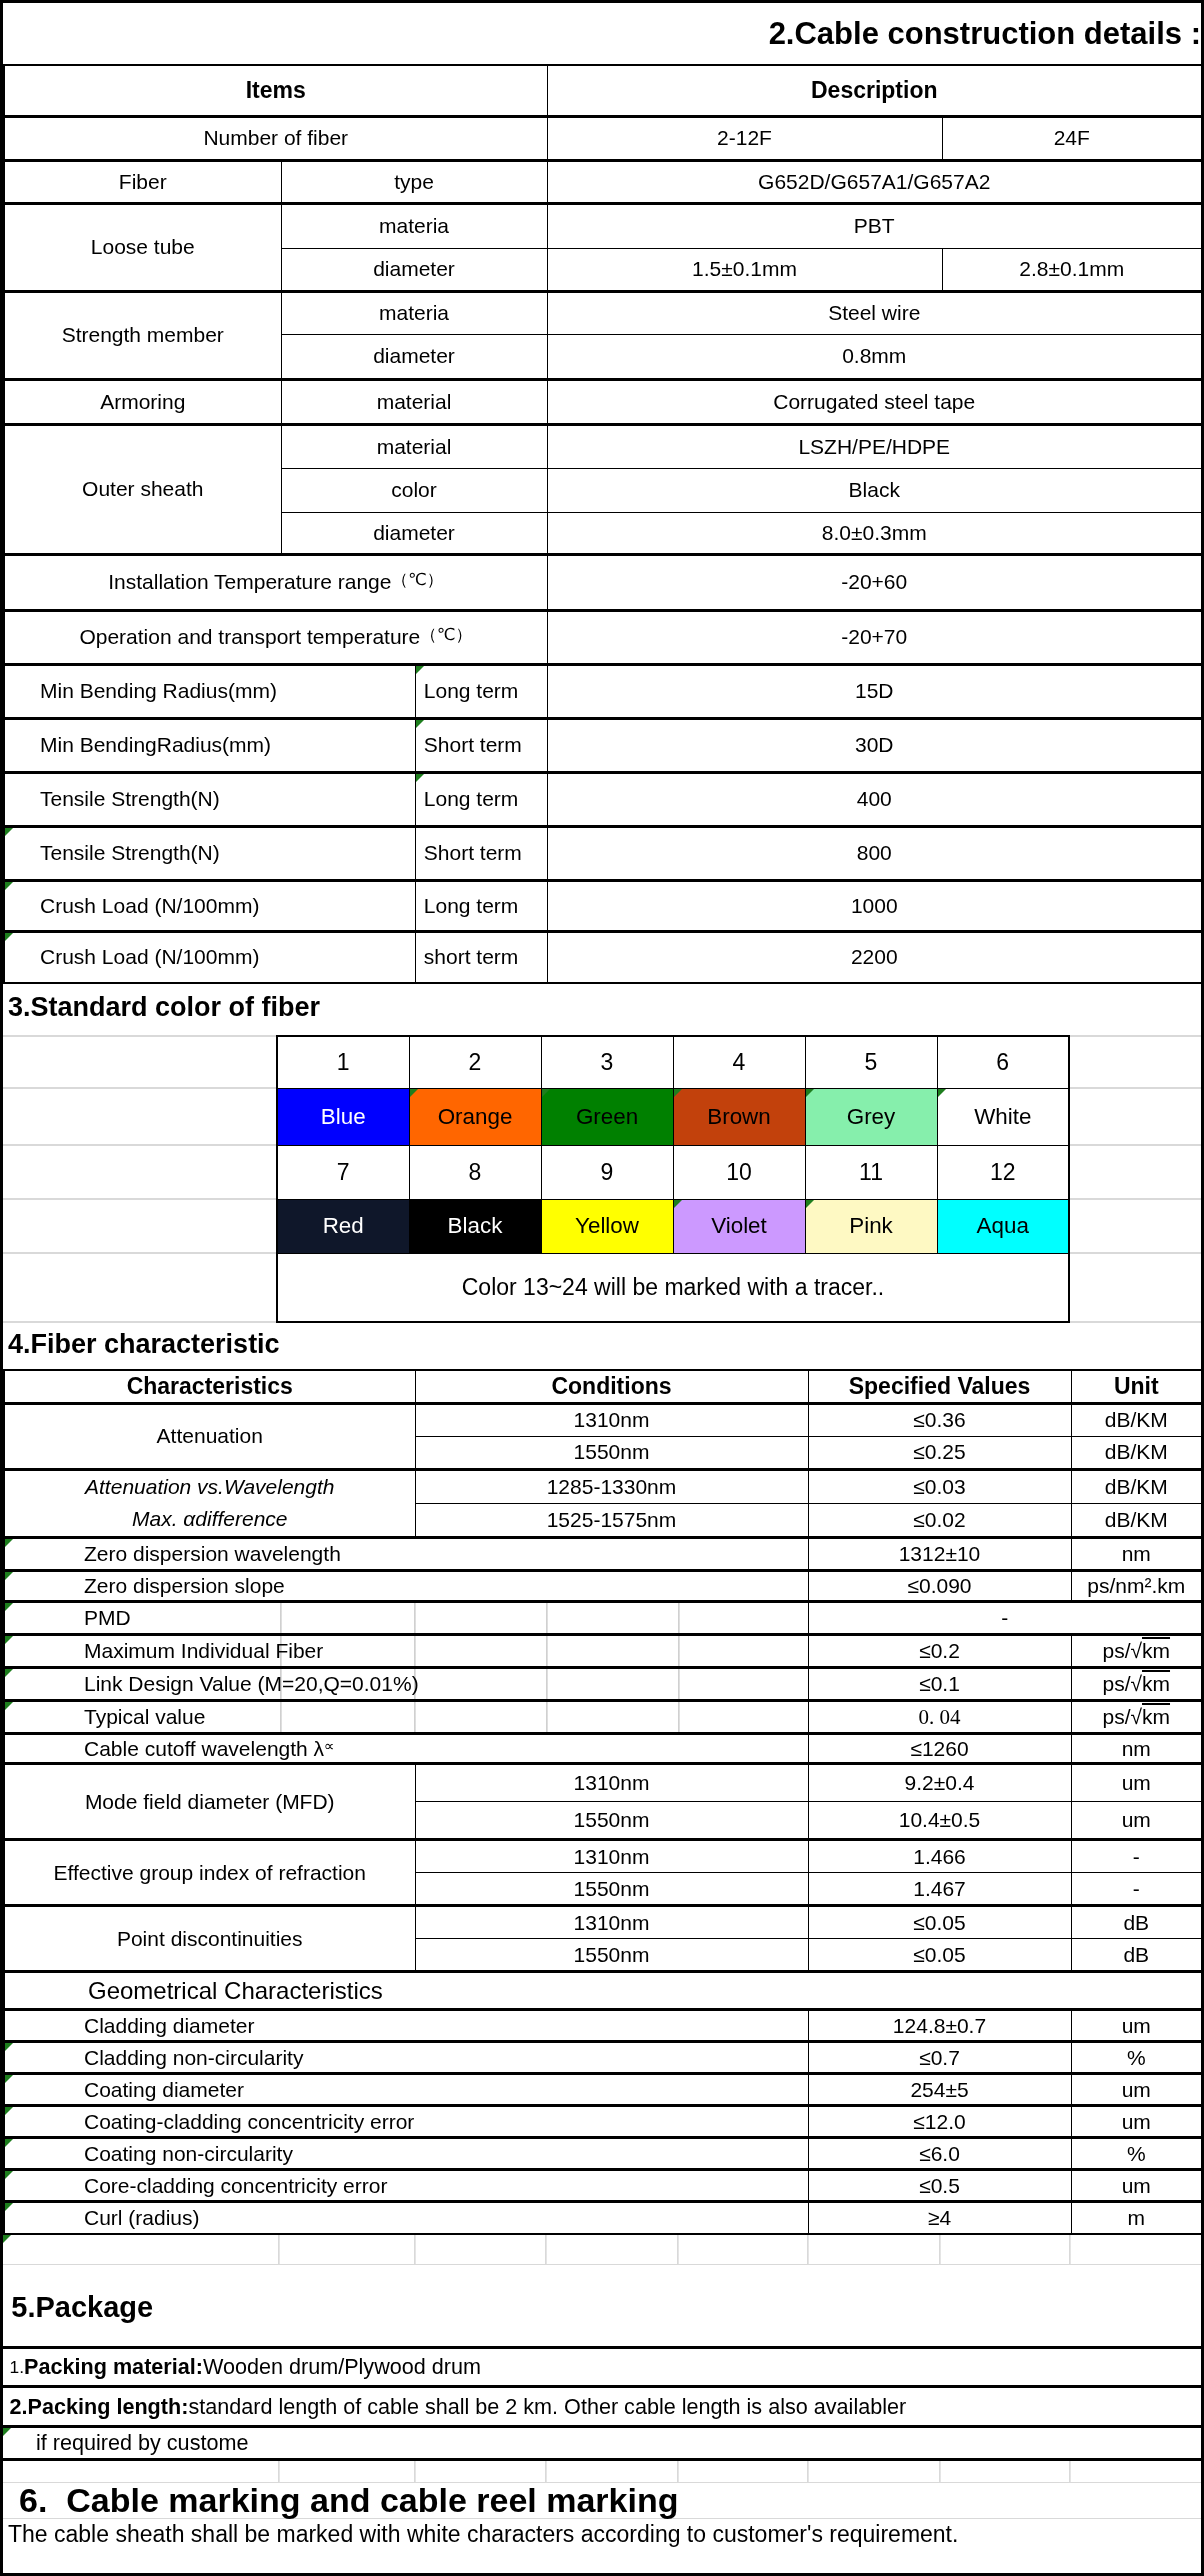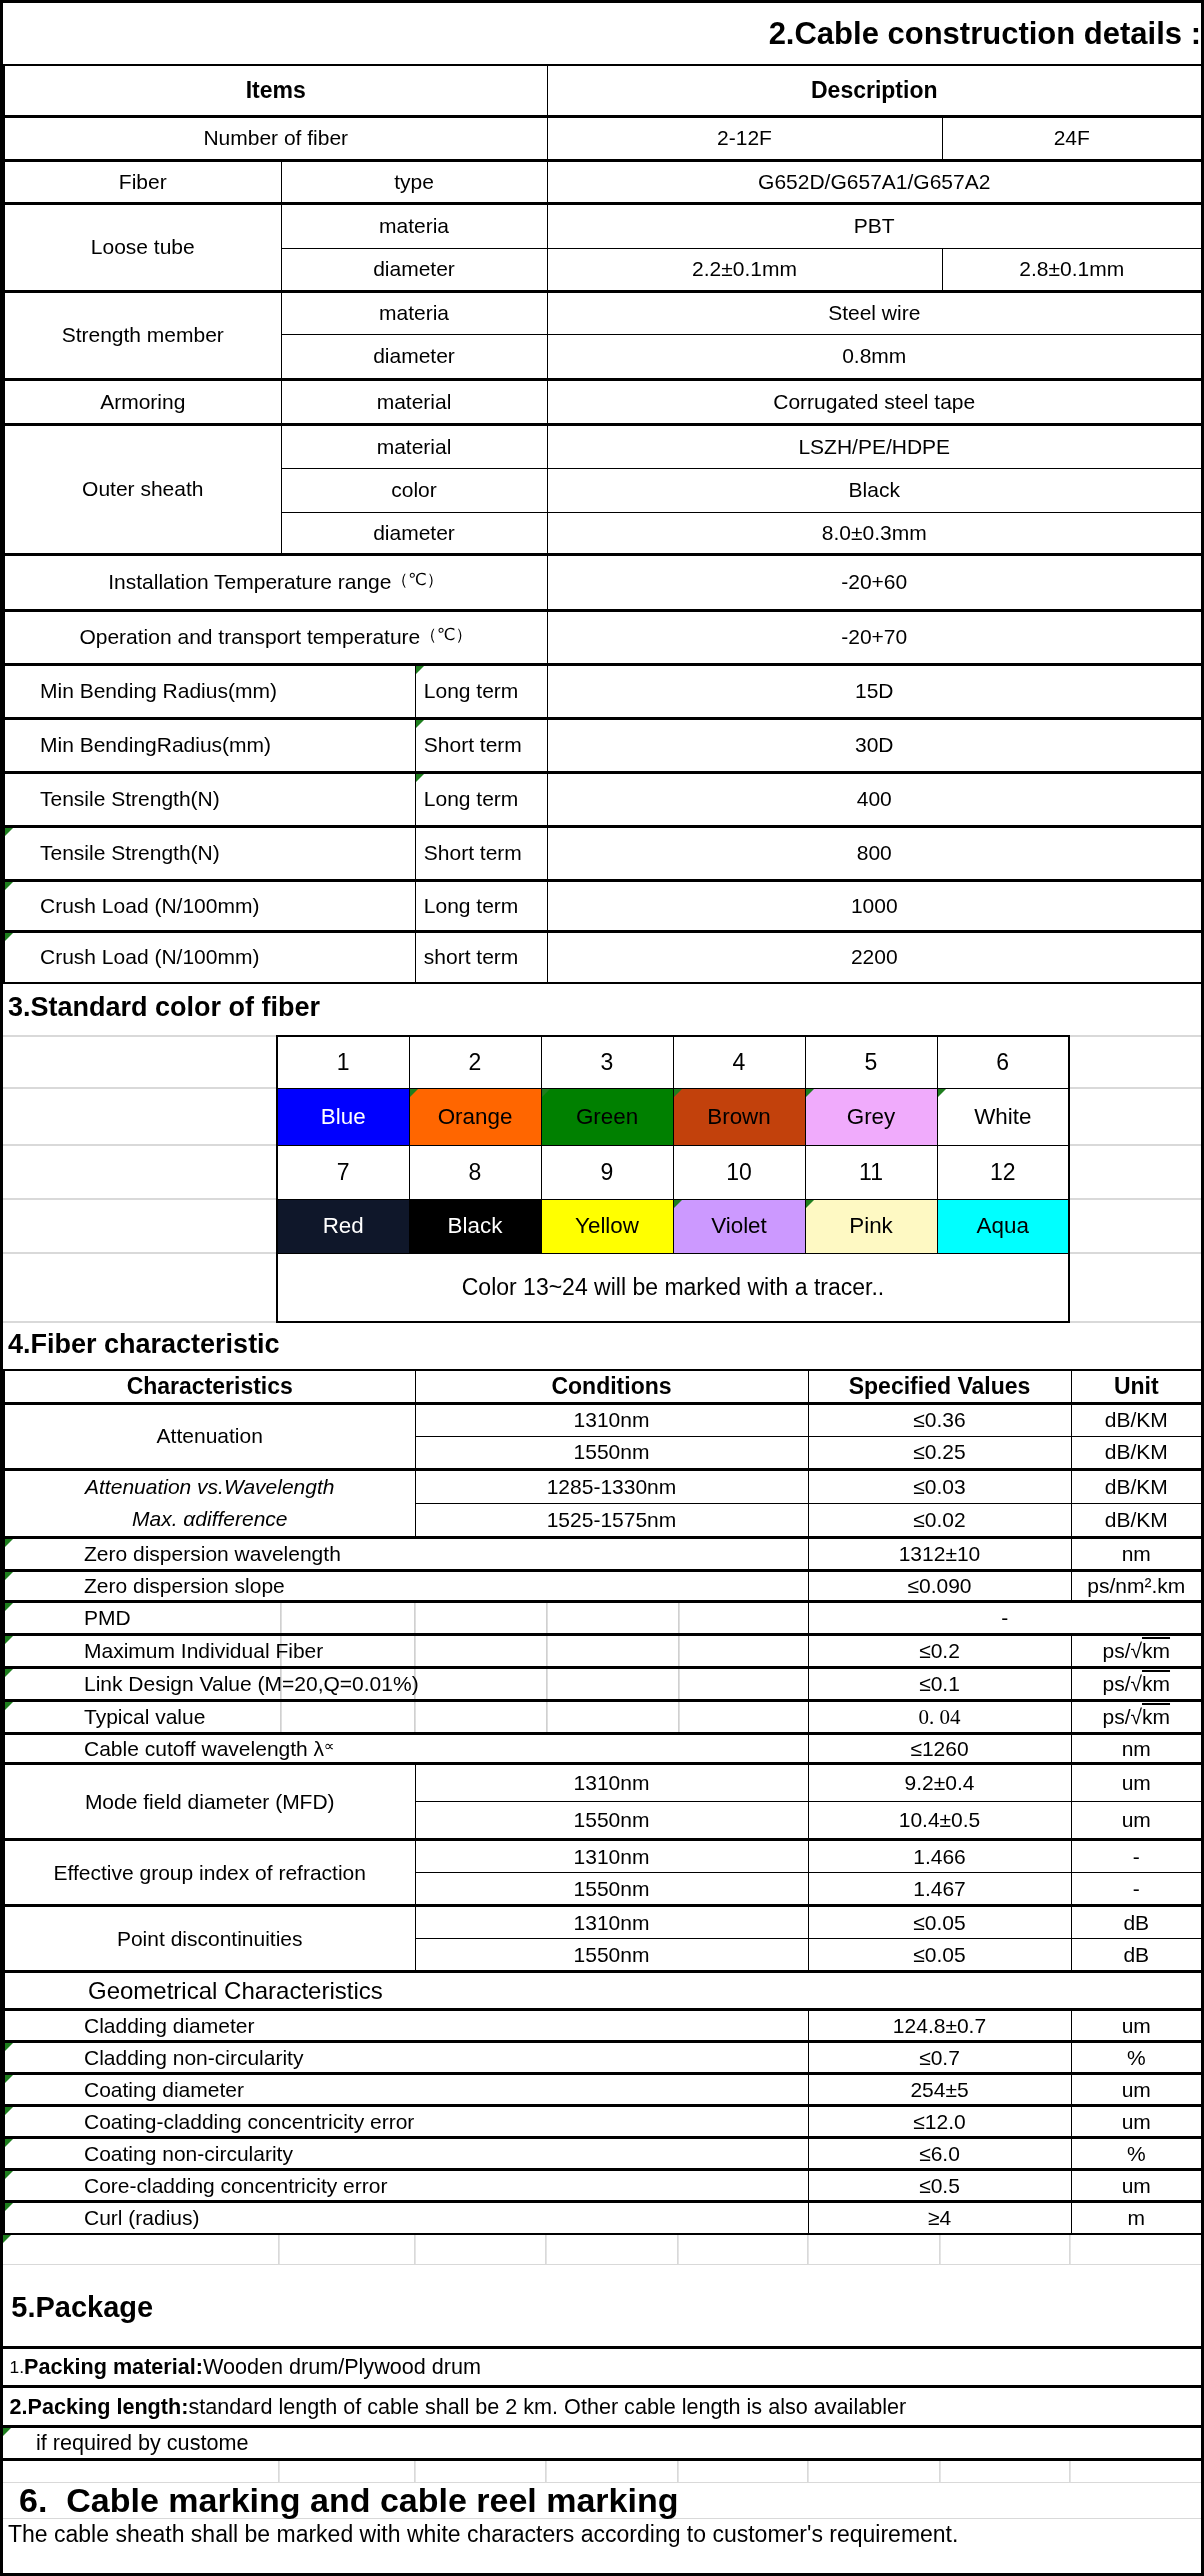--- a/index.html
+++ b/index.html
@@ -90,21 +90,21 @@
       <td colspan="2">type</td>
       <td colspan="2">G652D/G657A1/G657A2</td>
     </tr>
     <tr class="gs" style="height:45px">
       <td rowspan="2">Loose tube</td>
       <td colspan="2">materia</td>
       <td colspan="2">PBT</td>
     </tr>
     <tr style="height:43px">
       <td colspan="2">diameter</td>
-      <td>2.2±0.1mm</td>
+      <td>1.5±0.1mm</td>
       <td>2.8±0.1mm</td>
     </tr>
     <tr class="gs" style="height:43px">
       <td rowspan="2">Strength member</td>
       <td colspan="2">materia</td>
       <td colspan="2">Steel wire</td>
     </tr>
     <tr style="height:45px">
       <td colspan="2">diameter</td>
       <td colspan="2">0.8mm</td>
@@ -193,21 +193,21 @@
         <td class="cnum">3</td>
         <td class="cnum">4</td>
         <td class="cnum">5</td>
         <td class="cnum">6</td>
       </tr>
       <tr style="height:57px">
         <td style="background: rgb(0, 0, 255); color: rgb(255, 255, 255);">Blue</td>
         <td class="g" style="background: rgb(255, 102, 0); color: rgb(0, 0, 0);">Orange</td>
         <td class="g" style="background: rgb(0, 128, 0); color: rgb(0, 0, 0);">Green</td>
         <td class="g" style="background: #c2410c; color: rgb(0, 0, 0);">Brown</td>
-        <td class="g" style="background: #f0abfc; color: rgb(0, 0, 0);">Grey</td>
+        <td class="g" style="background: #86efac; color: rgb(0, 0, 0);">Grey</td>
         <td class="g" style="background: rgb(255, 255, 255); color: rgb(0, 0, 0);">White</td>
       </tr>
       <tr style="height:54px">
         <td class="cnum">7</td>
         <td class="cnum">8</td>
         <td class="cnum">9</td>
         <td class="cnum">10</td>
         <td class="cnum">11</td>
         <td class="cnum">12</td>
       </tr>

